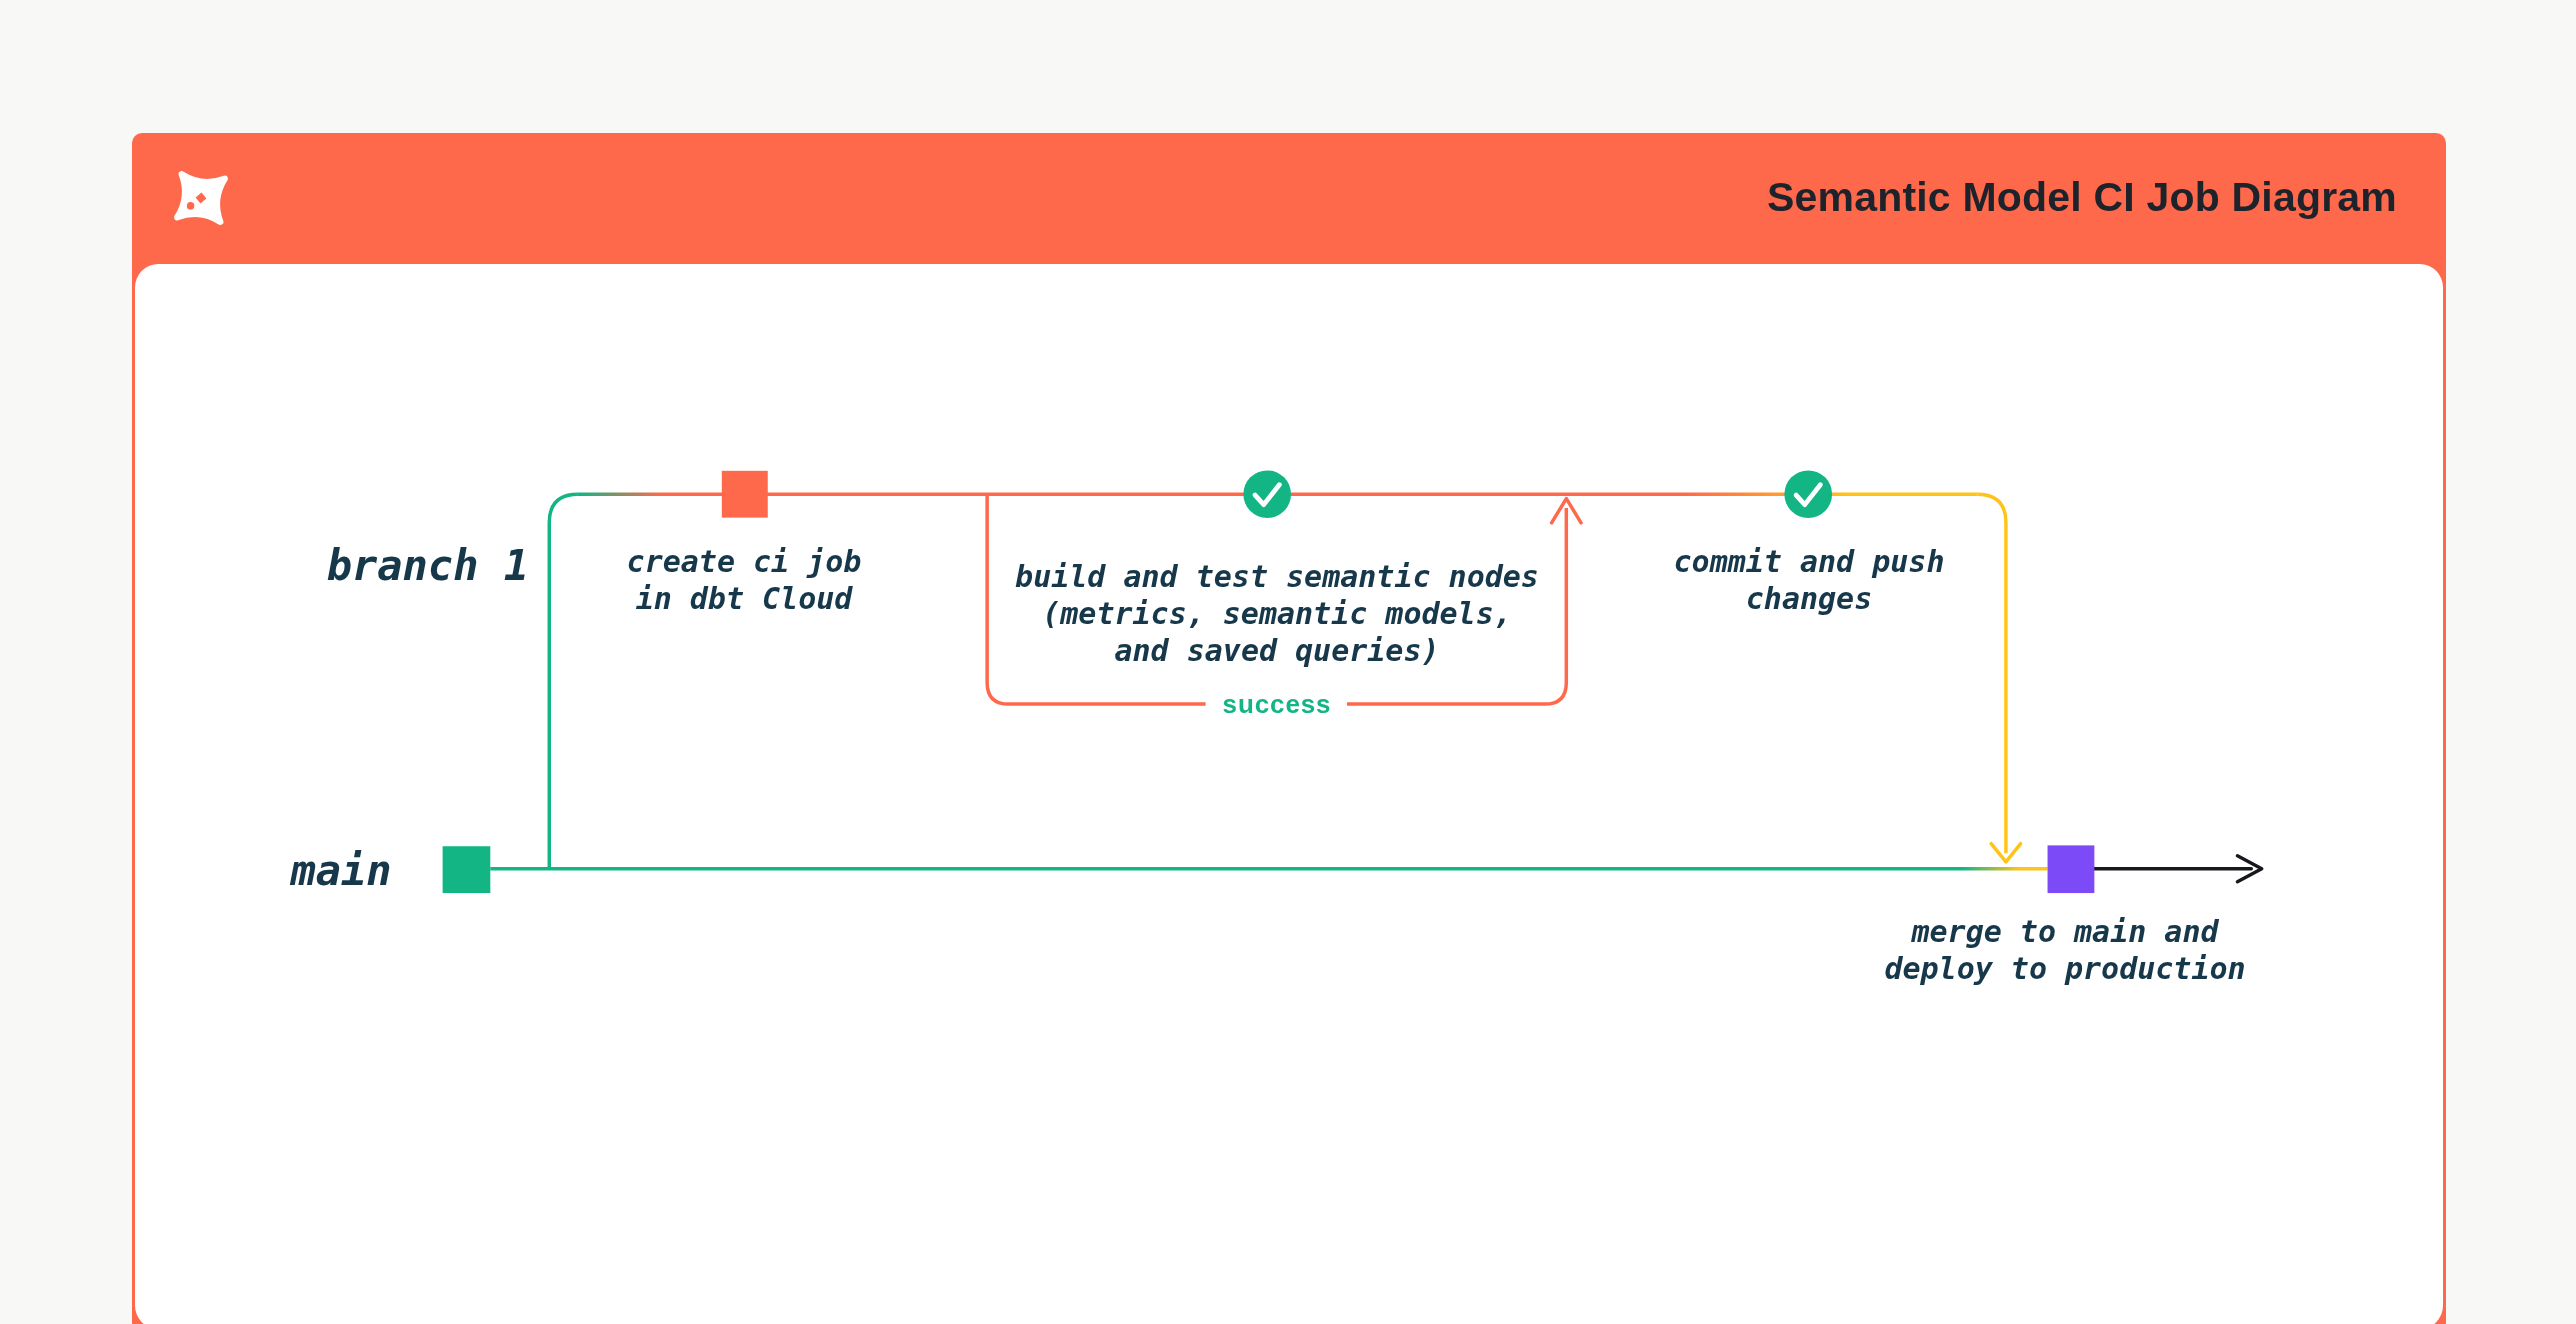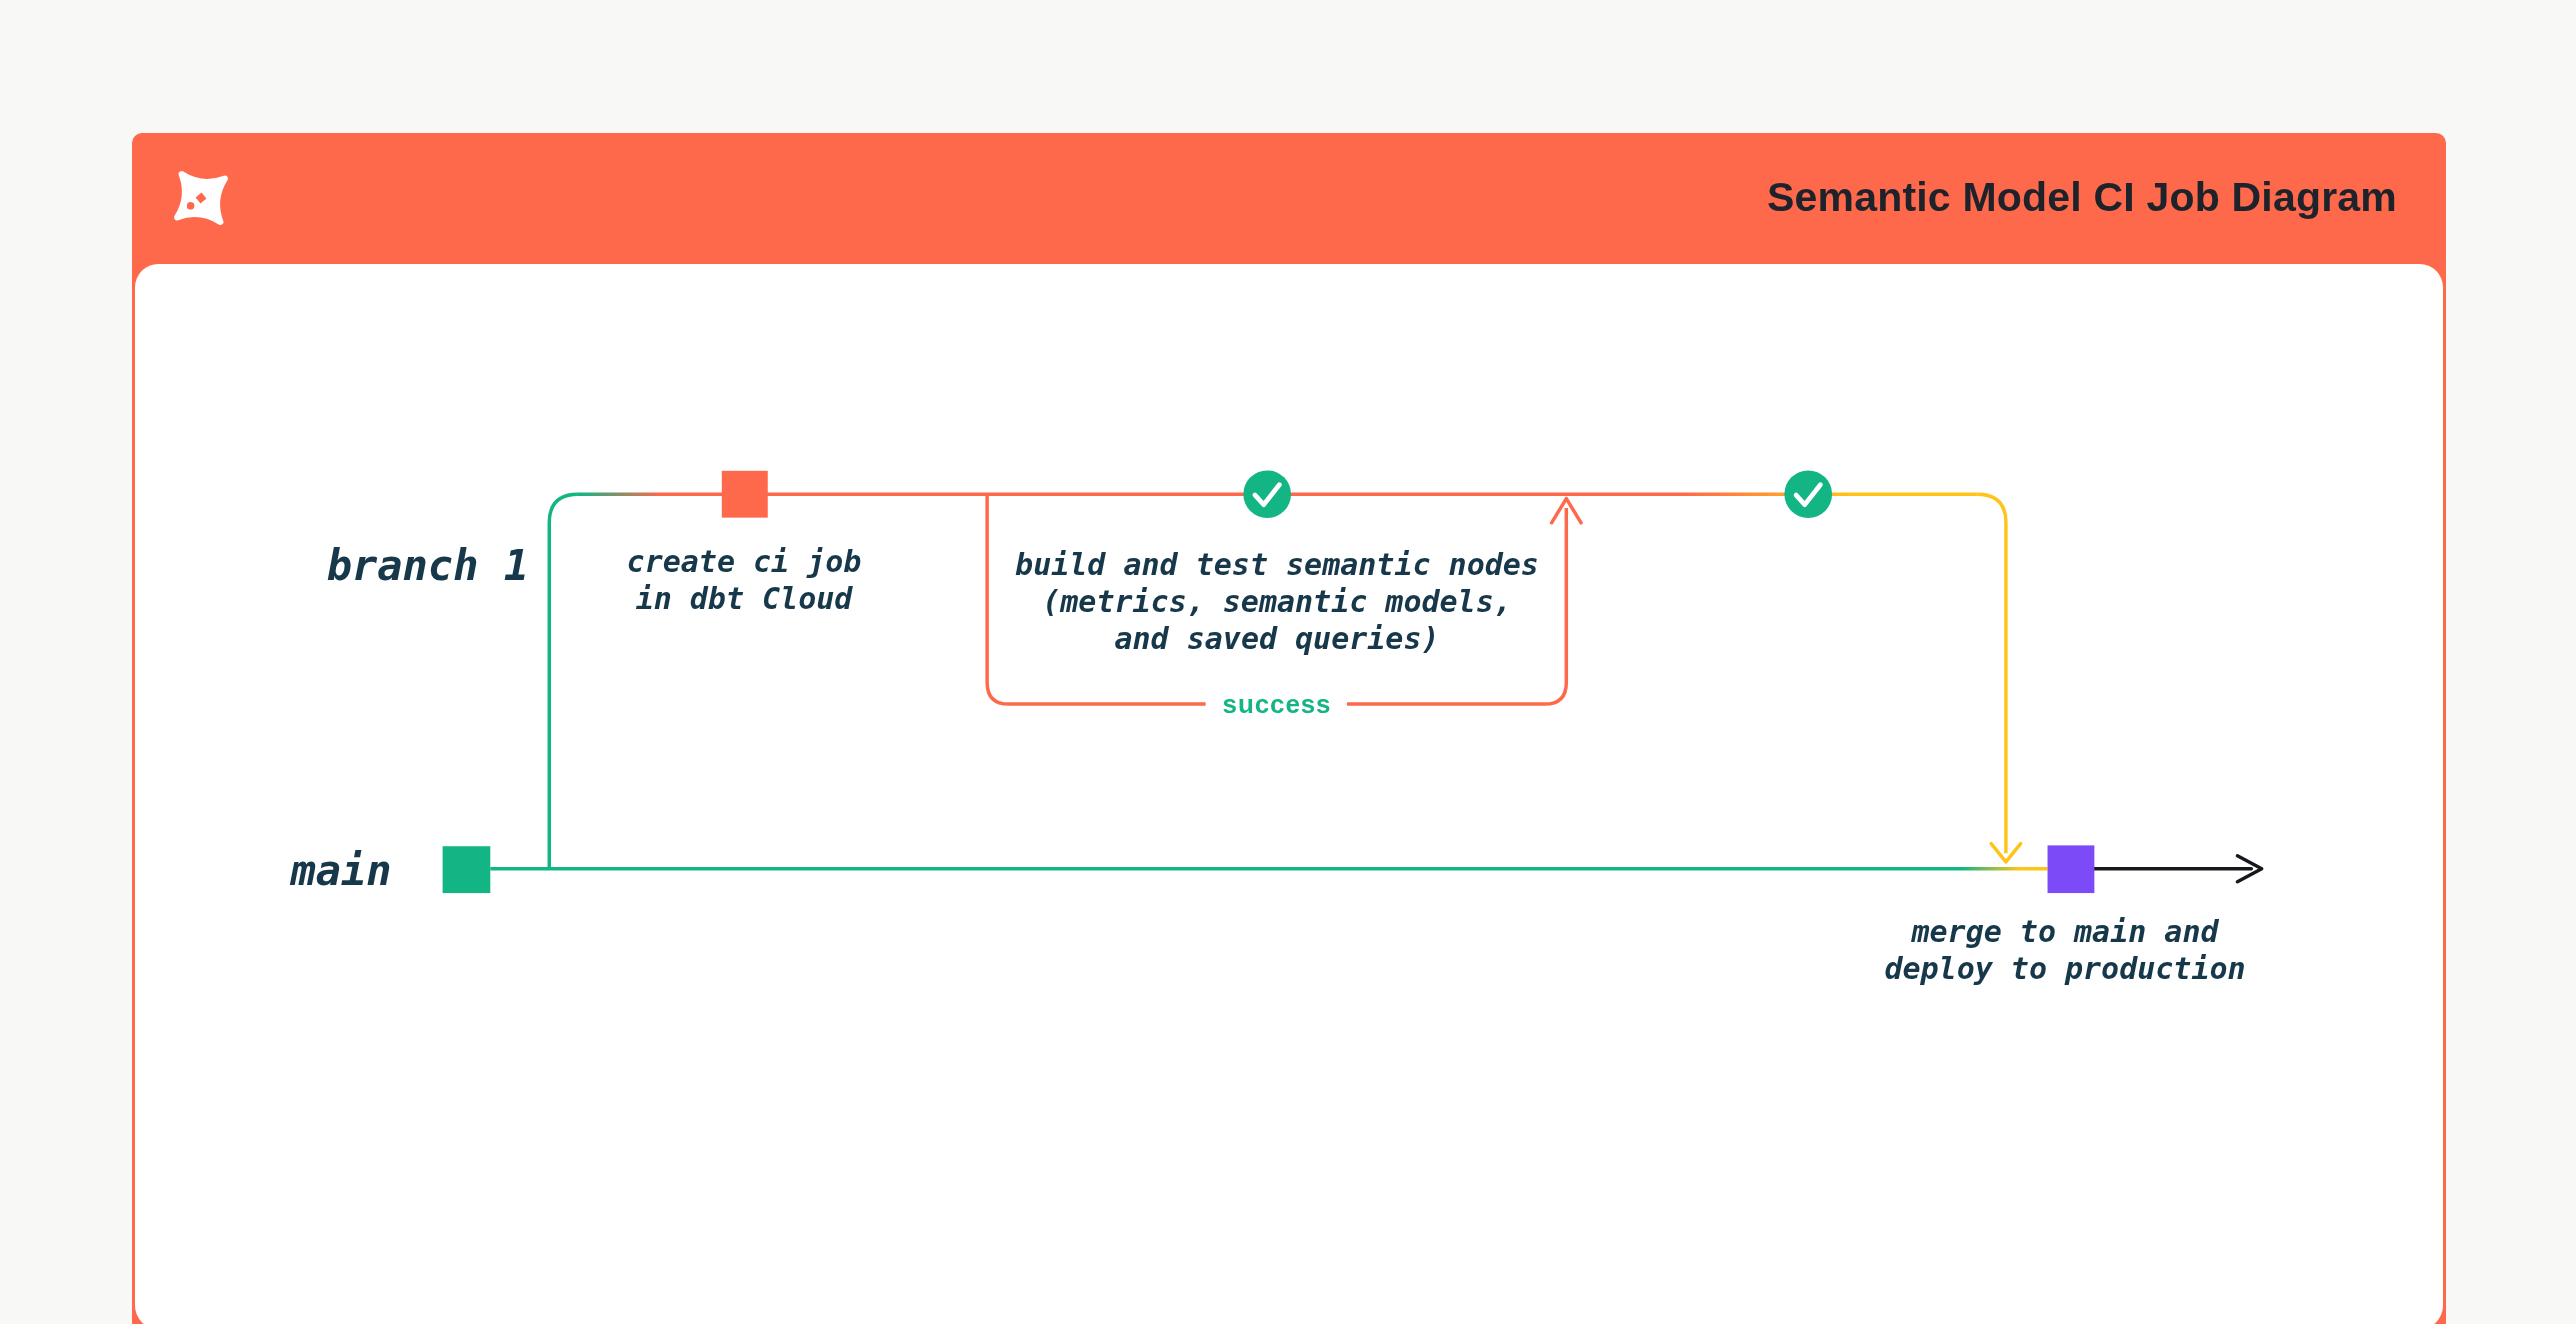--- a/index.html
+++ b/index.html
@@ -38,21 +38,21 @@
     position:absolute;color:var(--ink);
     font-family:"DejaVu Sans Mono","Liberation Mono",monospace;
     font-weight:700;white-space:pre-line;font-style:italic;
   }
   .lane-label{font-size:42px;line-height:45px;text-align:right;}
   .lbl-branch{left:260px;width:269px;top:543px;}
   .lbl-main{left:260px;width:162px;top:848px;text-align:center;}
 
   .node-label{font-size:30px;line-height:37px;text-align:center;transform:translateX(-50%);}
   .lbl-create{left:744px;top:543px;}
-  .lbl-build{left:1277px;top:546px;}
+  .lbl-build{left:1277px;top:558px;}
   .lbl-commit{left:1809px;top:543px;}
   .lbl-merge{left:2065px;top:913px;}
 
   .lbl-success{
     position:absolute;left:1277px;top:704px;transform:translate(-50%,-50%);
     font-family:"Liberation Sans","DejaVu Sans",sans-serif;
     font-size:26px;font-weight:700;color:var(--green);letter-spacing:0.9px;
     padding:0 7px;white-space:nowrap;
   }
 </style>
@@ -123,19 +123,21 @@
   </svg>
 
   <div class="label lane-label lbl-branch">branch 1</div>
   <div class="label lane-label lbl-main">main</div>
 
   <div class="label node-label lbl-create">create ci job
 in dbt Cloud</div>
   <div class="label node-label lbl-build">build and test semantic nodes
 (metrics, semantic models,
 and saved queries)</div>
+  <div class="label node-label lbl-commit">commit and push
+changes</div>
   <div class="label node-label lbl-merge">merge to main and
 deploy to production</div>
 
   <div class="lbl-success">success</div>
 
 </div>
 
 
 </body></html>

